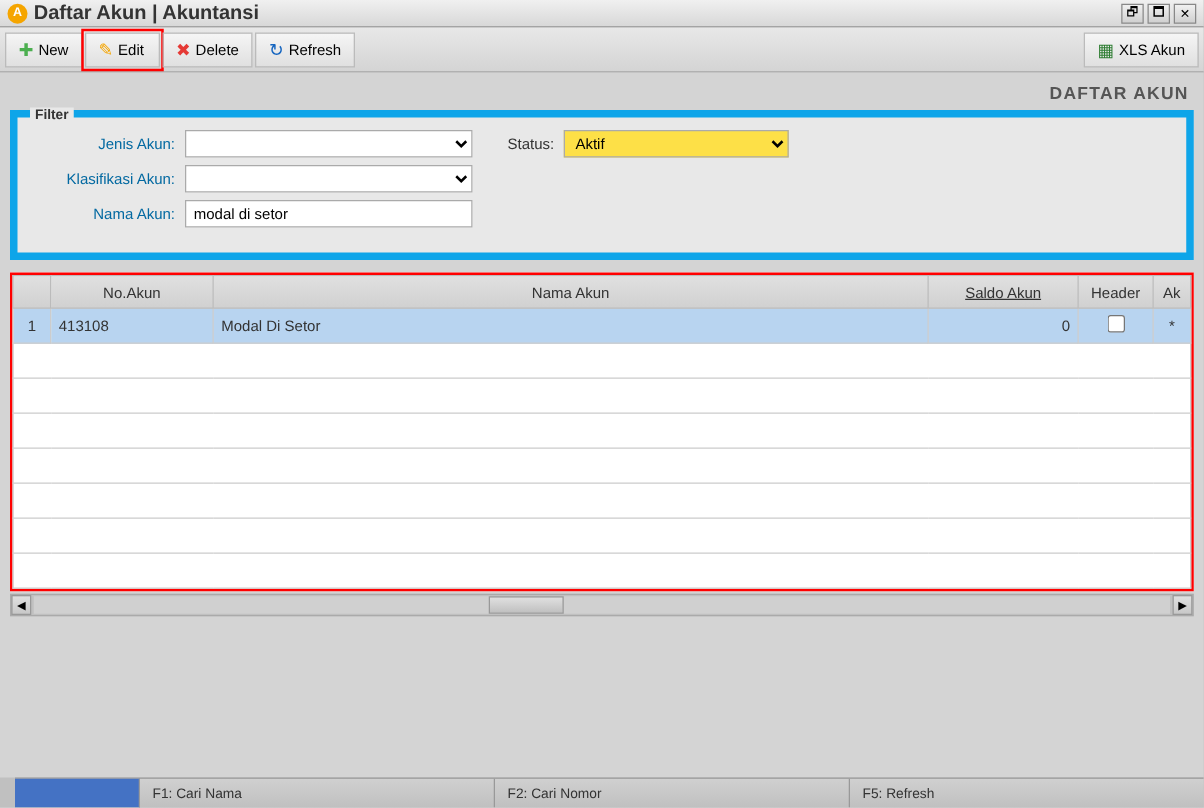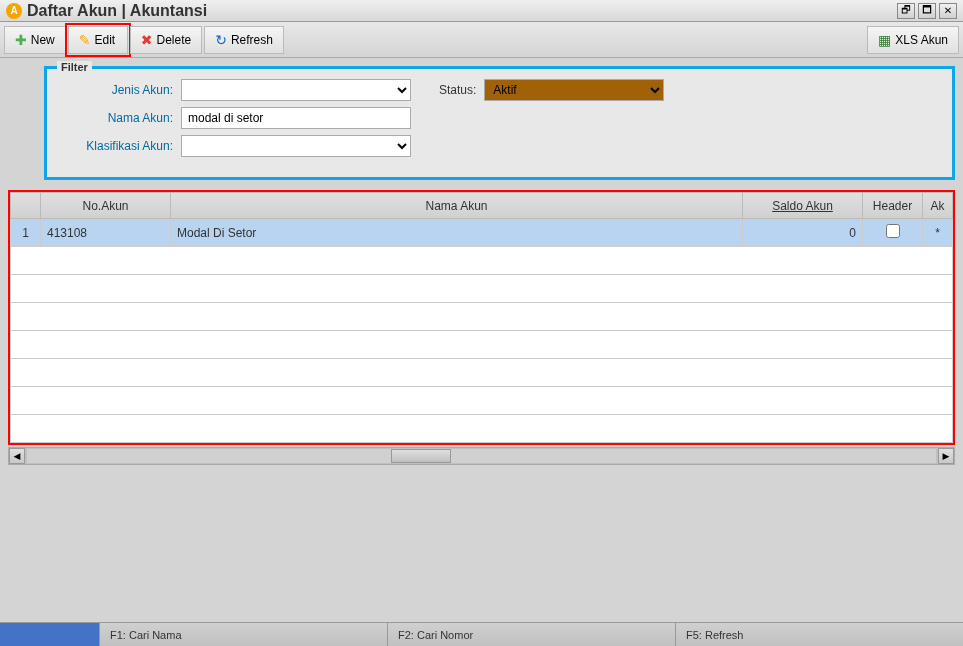--- a/index.html
+++ b/index.html
@@ -107,26 +107,25 @@
       font-size: 14px;
       font-weight: bold;
       color: #555;
       margin-bottom: 6px;
       padding-right: 4px;
       letter-spacing: 1px;
     }
 
     
     .filter-section {
-      border: 3px solid #0ea5e9;
+      border: 6px solid #0ea5e9;
       background: #e8e8e8;
       padding: 10px 24px 14px 16px;
       margin-bottom: 10px;
       position: relative;
-      margin-left: 36px;
     }
     .filter-legend {
       position: absolute;
       top: -8px;
       left: 10px;
       background: #e8e8e8;
       padding: 0 4px;
       font-size: 11px;
       color: #333;
       font-weight: bold;
@@ -162,21 +161,21 @@
     }
     .status-label {
       margin-left: 20px;
       font-size: 12px;
       color: #333;
     }
     .status-select {
       width: 180px;
       height: 22px;
       border: 1px solid #aaa;
-      background: #a16207;
+      background: #fde047;
       font-size: 12px;
       padding: 1px 4px;
     }
 
     
     .data-table-container {
       border: 2px solid red;
       background: white;
     }
     .data-table {
@@ -265,21 +264,21 @@
       width: 60px;
       height: 14px;
       background: linear-gradient(to bottom, #e0e0e0, #c0c0c0);
       border: 1px solid #999;
     }
 
     
     .status-bar {
       position: absolute;
       bottom: 0;
-      left: 0;
+      left: 12px;
       right: 0;
       height: 24px;
       background: linear-gradient(to bottom, #d0d0d0, #c0c0c0);
       border-top: 1px solid #999;
       display: flex;
       align-items: center;
     }
     .status-item {
       flex: 1;
       padding: 0 10px;
@@ -345,46 +344,47 @@
   <div class="toolbar-right">
     <button class="xls-btn">
       <span class="icon-xls">▦</span>
       <span>XLS Akun</span>
     </button>
   </div>
 </div>
 
 <div class="main-area">
 
+  <div class="page-title">DAFTAR AKUN</div>
 
   <div class="filter-section">
     <span class="filter-legend">Filter</span>
 
     <div class="filter-row">
       <span class="filter-label">Jenis Akun:</span>
       <select class="filter-select">
         <option value=""></option>
       </select>
       <span class="status-label">Status:</span>
       <select class="status-select">
         <option value="Aktif">Aktif</option>
         <option value="Tidak Aktif">Tidak Aktif</option>
       </select>
     </div>
 
     <div class="filter-row">
-      <span class="filter-label">Nama Akun:</span>
-      <input type="text" class="filter-input" value="modal di setor" style="">
-    </div>
-
-    <div class="filter-row">
       <span class="filter-label">Klasifikasi Akun:</span>
       <select class="filter-select">
         <option value=""></option>
       </select>
+    </div>
+
+    <div class="filter-row">
+      <span class="filter-label">Nama Akun:</span>
+      <input type="text" class="filter-input" value="modal di setor" style="">
     </div>
   </div>
 
   <div class="data-table-container">
     <table class="data-table">
       <thead>
         <tr>
           <th class="no-col"></th>
           <th class="akun-col">No.Akun</th>
           <th class="nama-col">Nama Akun</th>

